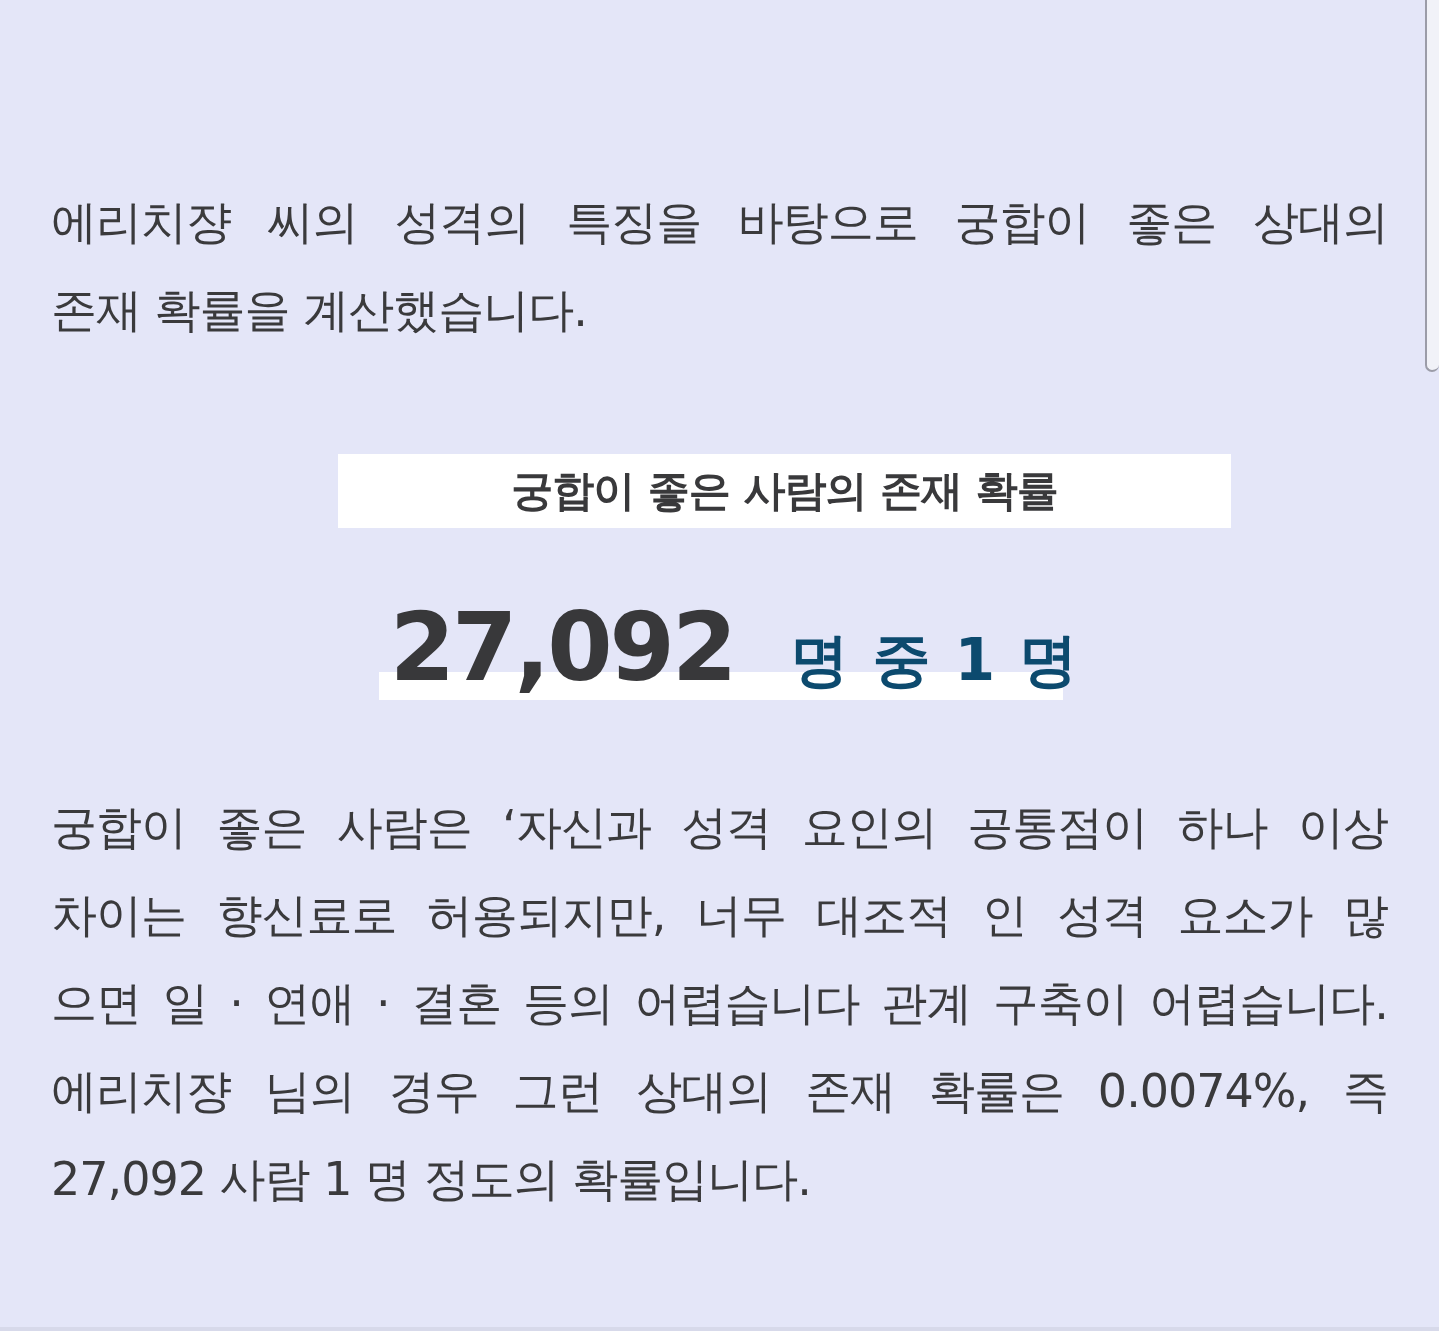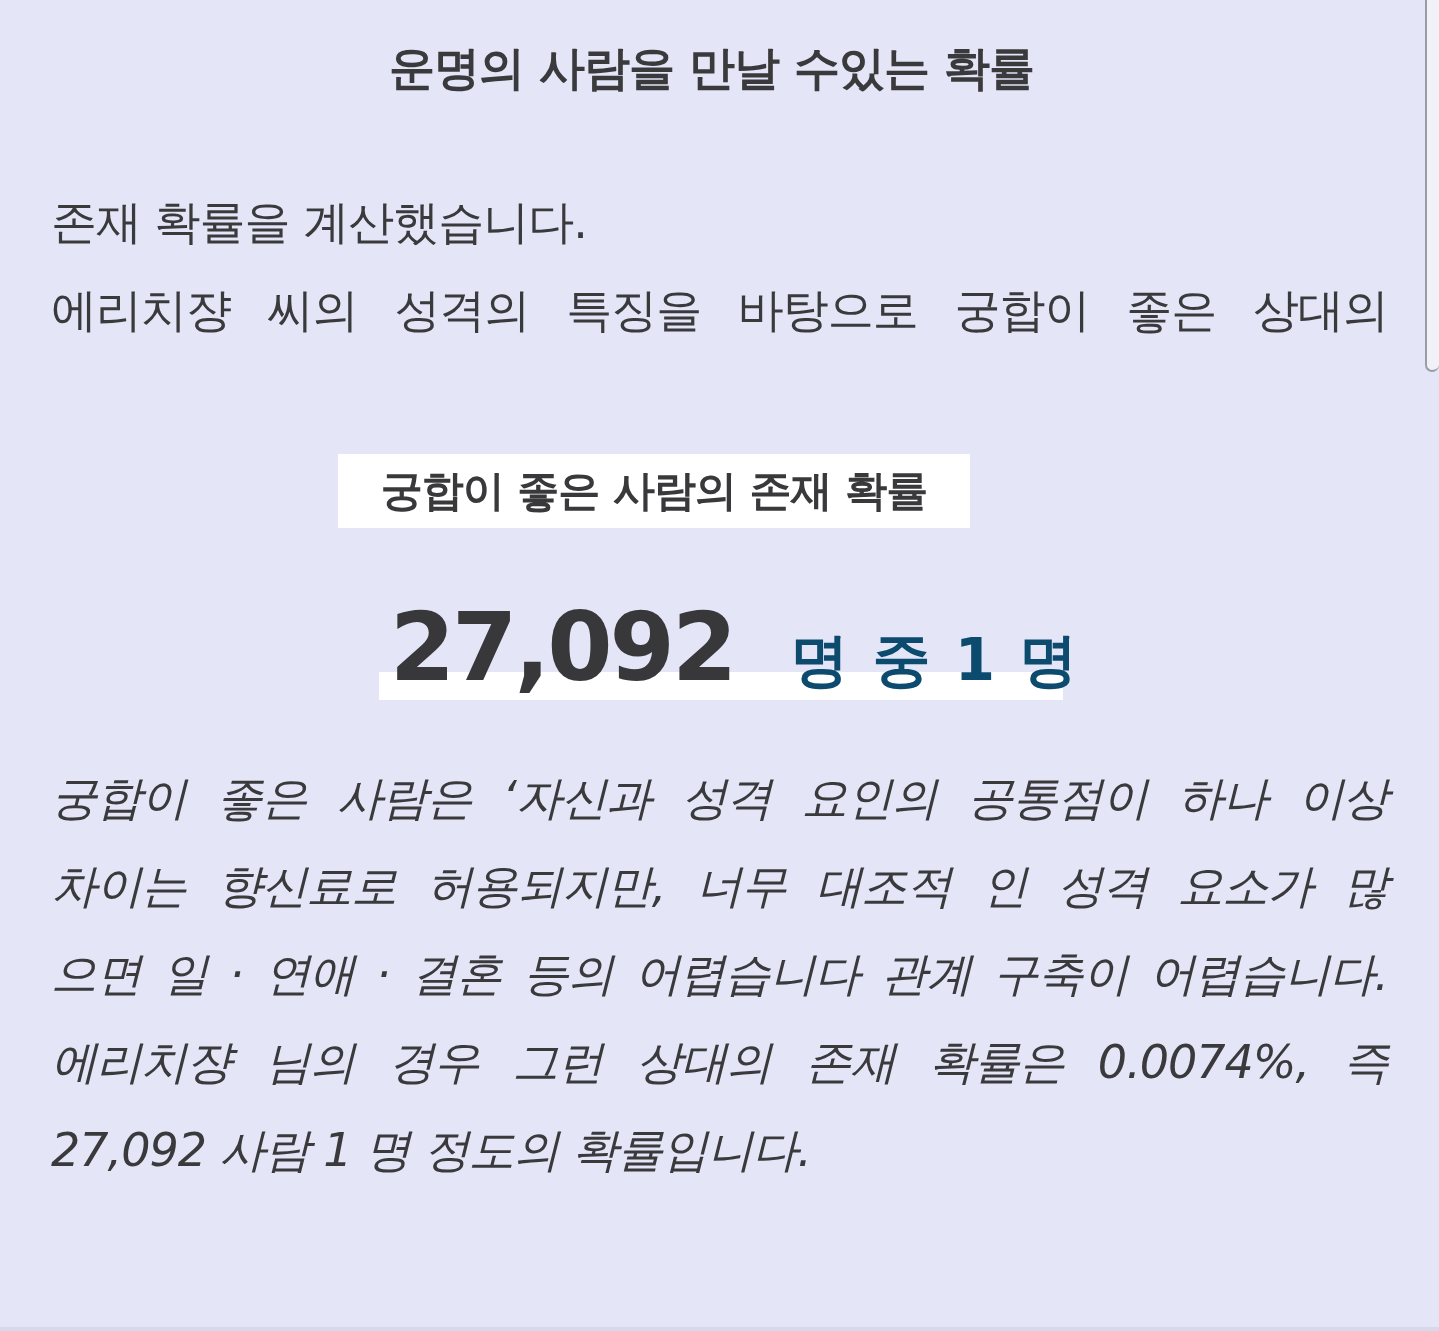--- a/index.html
+++ b/index.html
@@ -33,35 +33,35 @@
   .text-block {
     position: absolute;
     left: 51px;
     right: 51px;
     font-size: 46px;
     font-weight: 400;
     line-height: 88px;
     letter-spacing: -1px;
   }
   .intro-block { top: 178px; }
-  .body-block  { top: 754px; font-style: italic; }
+  .body-block  { top: 783px; }
   .text-line {
     text-align: justify;
     text-align-last: justify;
     white-space: normal;
   }
   .text-line.last {
     text-align: left;
     text-align-last: left;
   }
   .result-label-box {
     position: absolute;
     top: 454px;
     left: 338px;
-    width: 632px;
+    width: 893px;
     height: 74px;
     background: #ffffff;
     display: flex;
     align-items: center;
     justify-content: center;
   }
   .result-label-box .label-text {
     font-size: 42px;
     font-weight: 700;
     letter-spacing: -1px;
@@ -120,25 +120,24 @@
     bottom: 0;
     height: 4px;
     background: #d7d9ea;
   }
 </style>
 </head>
 <body>
 
 <div class="page">
 
-  <div class="page-title">운명의 사람을 만날 수있는 확률</div>
 
   <div class="text-block intro-block">
+    <div class="text-line">에리치쟝 씨의 성격의 특징을 바탕으로 궁합이 좋은 상대의</div>
     <div class="text-line last">존재 확률을 계산했습니다.</div>
-    <div class="text-line">에리치쟝 씨의 성격의 특징을 바탕으로 궁합이 좋은 상대의</div>
   </div>
 
   <div class="result-label-box">
     <span class="label-text">궁합이 좋은 사람의 존재 확률</span>
   </div>
 
   <div class="number-strip"></div>
 
   <div class="number-row">
     <span class="big-number">27,092</span>

